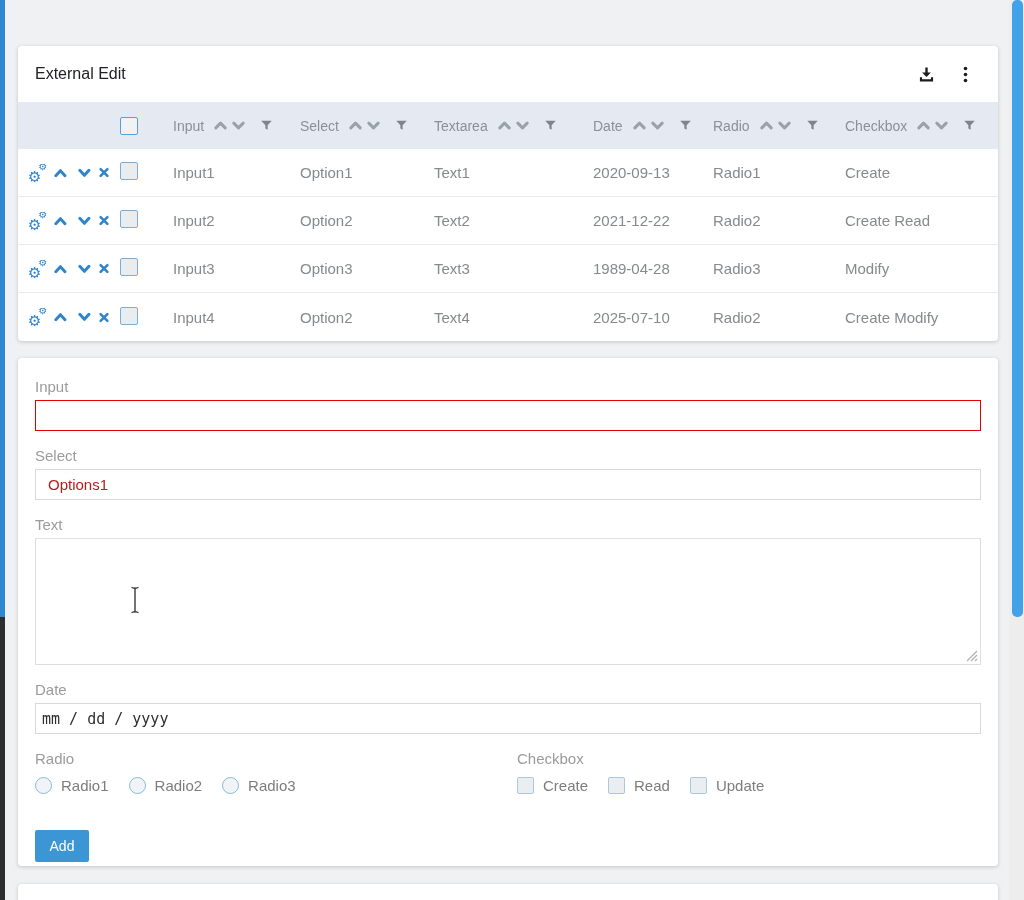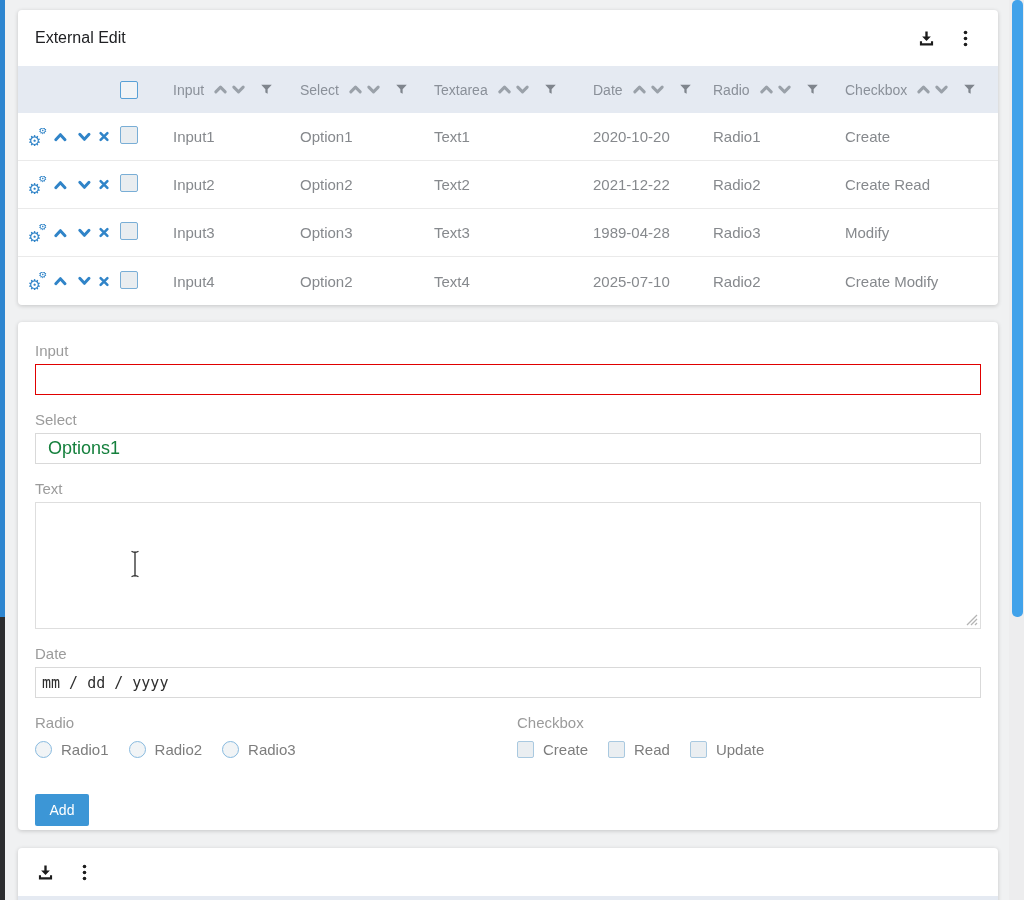--- a/index.html
+++ b/index.html
@@ -12,21 +12,21 @@
   
   .left-bar { position:absolute; left:0; top:0; width:5px; z-index:20; }
   .left-bar.blue { height:617px; background:#2e86d0; }
   .left-bar.dark { top:617px; height:283px; background:#2c2d2f; }
   
   .scrollbar-track { position:absolute; right:0; top:0; width:15px; height:900px; background:#ededee; z-index:20; }
   .scrollbar-thumb { position:absolute; right:1px; top:0; width:11px; height:617px; background:#41a2ea; border-radius:5px; }
 
   .card {
     position:absolute; left:18px; width:980px; background:#fff;
-    border-radius:4px; box-shadow:0 1px 4px rgba(0,0,0,.18);
+    border-radius:4px; box-shadow:0 1px 4px rgba(0,0,0,.18);margin-top:36px;
   }
   #card-table { top:10px; height:295px; }
   #card-form  { top:322px; height:508px; }
   #card-inline{ top:848px; height:120px; overflow:hidden; }
 
   .card-titlebar { height:56px; display:flex; align-items:center; padding:0 28px 0 17px; }
   #card-inline .card-titlebar { height:48px; }
   .card-title { font-size:16px; color:#202124; flex:1 1 auto; }
   .toolbar { display:flex; align-items:center; gap:24px; }
   .icon-btn { background:none; border:none; cursor:pointer; display:flex; align-items:center; padding:2px; }
@@ -49,21 +49,21 @@
   .cogs .g1 { position:absolute; left:0; bottom:-3px; font-size:15px; line-height:15px; }
   .cogs .g2 { position:absolute; right:0; top:-2px; font-size:10px; line-height:10px; }
   .cb { display:inline-block; width:18px; height:18px; border-radius:2px; cursor:pointer; }
   .row-cb { border:1px solid #79aed6; background:#e9edf0; }
   .head-cb { border:1px solid #58a0d6; background:#f0f3f6; }
 
   
   .form-body { padding:20px 17px 0 17px; }
   .form-label { display:block; font-size:15px; color:#9b9b9b; margin:16px 0 5px 0; }
   .form-label.first { margin-top:0; }
-  .field { width:946px; height:31px; border:1px solid #d9d9d9; background:#fff; font-size:18px; color:#15803d; padding:0 12px; display:flex; align-items:center; }
+  .field { width:946px; height:31px; border:1px solid #d9d9d9; background:#fff; font-size:15px; color:#b91c1c; padding:0 12px; display:flex; align-items:center; }
   .field.error { border-color:#e00000; }
   input.field { outline:none; }
   .select-field { cursor:pointer; }
   .textarea-wrap { position:relative; width:946px; height:127px; border:1px solid #dedede; background:#fff; }
   .resize-handle { position:absolute; right:2px; bottom:2px; width:12px; height:12px; }
   .ibeam { position:absolute; left:93px; top:46px; }
   .date-field { color:#2e2e2e; font-family:"DejaVu Sans Mono", monospace; font-size:15px; padding:2px 6px; cursor:text; }
   .two-col { display:grid; grid-template-columns:482px 1fr; }
   .opt-row { display:flex; align-items:center; gap:20px; margin-top:6px; height:24px; }
   .opt { display:flex; align-items:center; gap:9px; font-size:15px; color:#7d7d7d; }
@@ -194,21 +194,21 @@
           <polyline points="3,5 8,10.5 13,5"></polyline>
         </svg>
       <svg class="times" viewBox="0 0 16 16">
           <path d="M3.5 3.5 12.5 12.5 M12.5 3.5 3.5 12.5"></path>
         </svg>
     </div>
     <div class="td"><span class="cb row-cb"></span></div>
     <div class="td">Input1</div>
     <div class="td">Option1</div>
     <div class="td">Text1</div>
-    <div class="td">2020-10-20</div>
+    <div class="td">2020-09-13</div>
     <div class="td">Radio1</div>
     <div class="td">Create</div>
   </div>
 
   <div class="tgrid tr">
     <div class="td td-actions">
       <span class="cogs">
           <span class="g1">⚙</span>
           <span class="g2">⚙</span>
         </span>

